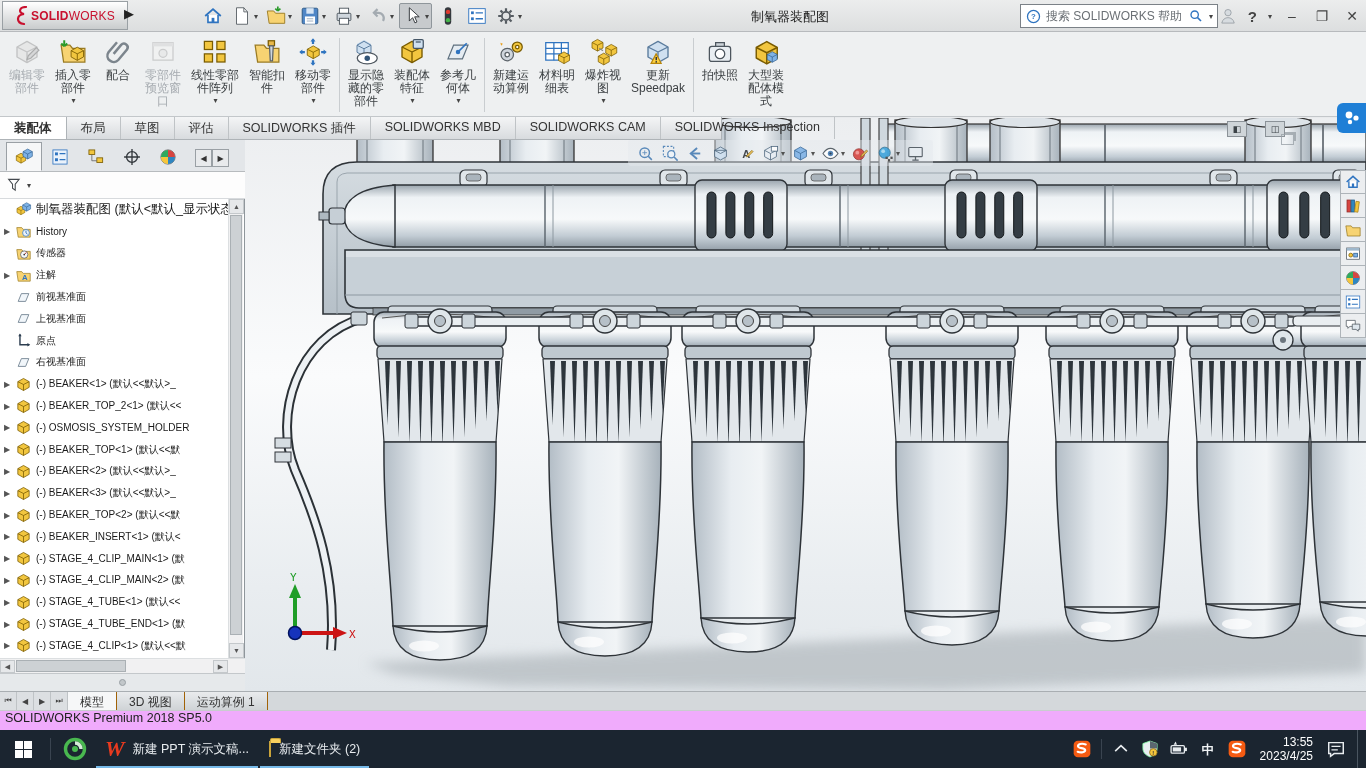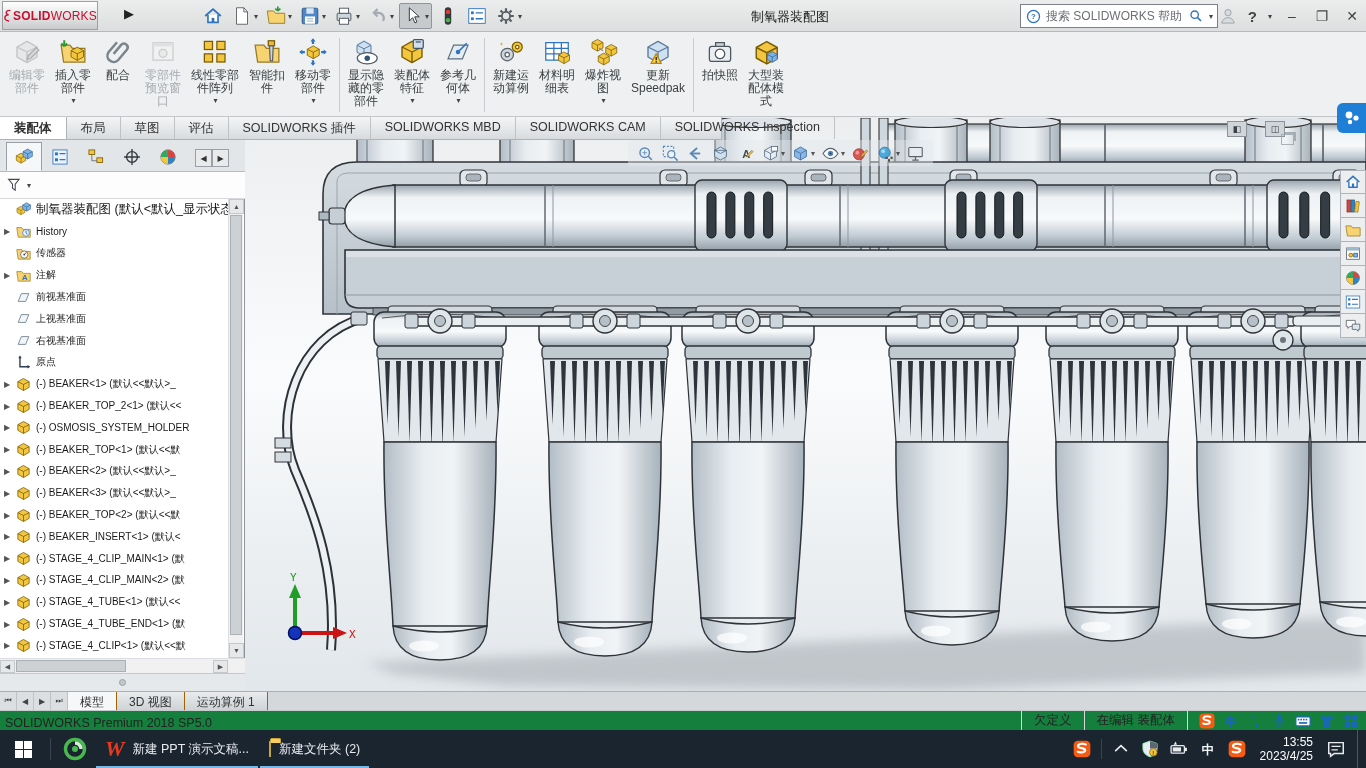--- a/index.html
+++ b/index.html
@@ -4,21 +4,21 @@
 <style>
   * { margin:0; padding:0; box-sizing:border-box; }
   html,body { width:1366px; height:768px; overflow:hidden;
     font-family:"Liberation Sans","DejaVu Sans",sans-serif; font-size:12px; color:#333;
     background:#e8eaec; }
   svg { display:block; }
 
   
   #titlebar { position:absolute; left:0; top:0; width:1366px; height:32px;
     background:linear-gradient(#eceded,#dcdedf); border-bottom:1px solid #b7babd; }
-  #logo-box { position:absolute; left:2px; top:1px; width:96px; height:29px;
+  #logo-box { position:absolute; left:2px; top:1px; width:126px; height:29px;
     background:linear-gradient(#ffffff,#c9cccd); border:1px solid #9aa0a4;
     display:flex; align-items:center; justify-content:center; gap:0; }
   #logo-text { font-size:12px; letter-spacing:.2px; color:#c8102e; white-space:nowrap; }
   #logo-text b { font-weight:bold; }
   #logo-arrow { position:absolute; left:124px; top:6px; font-size:13px; color:#222; }
   #quick-icons { position:absolute; left:200px; top:2px; height:28px; display:flex; align-items:center; gap:3px; }
   .qbtn { display:flex; align-items:center; height:26px; padding:0 2px; border-radius:2px; }
   .qbtn.sel { background:#c7cacd; border:1px solid #8f969b; }
   .caret { font-size:8px; color:#444; margin-left:1px; }
   #doc-title { position:absolute; top:8px; left:620px; width:340px; text-align:center;
@@ -99,22 +99,22 @@
   
   #docband { position:absolute; left:0; top:691px; width:1366px; height:19px; background:#d4d8db;
     border-top:1px solid #a9aeb2; display:flex; align-items:stretch; z-index:6; }
   .dnav { width:17px; display:flex; align-items:center; justify-content:center; font-size:8px;
     color:#444; border-right:1px solid #bfc3c6; background:#dcdfe2; }
   .dtab { padding:2px 12px 0; font-size:12px; color:#333; border-right:1px solid #a16207;
     background:linear-gradient(#e9ebed,#cfd3d6); white-space:nowrap; }
   .dtab.active { background:#f6f7f8; }
 
   
-  #statusbar { position:absolute; left:0; top:710px; width:1366px; height:20px; background:#15803d;
-    border-top:1px solid #c9cccf; display:flex; align-items:flex-end; font-size:12.5px; color:#222; z-index:6; }
+  #statusbar { position:absolute; left:0; top:710px; width:1366px; height:20px; background:#f0abfc;
+    border-top:1px solid #c9cccf; display:flex; align-items:flex-start; font-size:12.5px; color:#222; z-index:6; }
   #status-left { padding-left:5px; }
   #status-right { margin-left:auto; display:flex; align-items:center; height:100%;margin-top:28px; }
   .st-cell { padding:0 12px; border-left:1px solid #d4d7da; height:100%; display:flex; align-items:center; }
   #ime-strip { display:flex; align-items:center; gap:6px; padding:0 6px 0 10px; border-left:1px solid #d4d7da; height:100%; }
 
   
   #taskbar { position:absolute; left:0; top:730px; width:1366px; height:38px; background:#1b2530;
     display:flex; align-items:stretch; z-index:10; }
   #start-btn { width:46px; display:flex; align-items:center; justify-content:center; }
   .tb-sep { width:1px; background:#3a4450; margin:8px 4px; }
@@ -1092,34 +1092,34 @@
           <svg width="17" height="17" viewBox="0 0 24 24">
             <path d="M4.5 17.5 9 6.5h10.5L15 17.5Z" fill="#e4edf5" fill-opacity=".5" stroke="#6b7d8d" stroke-width="1.2"></path>
           </svg>
         </span>
      <span class="tlabel">上视基准面</span>
       </div>
       <div class="trow">
      <span class="exp"></span>
      <span class="ticon">
           <svg width="17" height="17" viewBox="0 0 24 24">
-            <path d="M4.5 17.5 9 6.5h10.5L15 17.5Z" fill="#e4edf5" fill-opacity=".5" stroke="#6b7d8d" stroke-width="1.2"></path>
-          </svg>
-        </span>
-     <span class="tlabel">右视基准面</span>
-      </div>
-      <div class="trow">
-     <span class="exp"></span>
-     <span class="ticon">
-          <svg width="17" height="17" viewBox="0 0 24 24">
             <path d="M7 3.5V18h13" fill="none" stroke="#2c3e50" stroke-width="2"></path>
             <path d="M7 2l-2.4 4h4.8ZM21.5 18l-4-2.4v4.8Z" fill="#2c3e50"></path>
           </svg>
         </span>
      <span class="tlabel">原点</span>
+      </div>
+      <div class="trow">
+     <span class="exp"></span>
+     <span class="ticon">
+          <svg width="17" height="17" viewBox="0 0 24 24">
+            <path d="M4.5 17.5 9 6.5h10.5L15 17.5Z" fill="#e4edf5" fill-opacity=".5" stroke="#6b7d8d" stroke-width="1.2"></path>
+          </svg>
+        </span>
+     <span class="tlabel">右视基准面</span>
       </div>
       <div class="trow">
      <span class="exp">▶</span>
      <span class="ticon">
           <svg width="17" height="17" viewBox="0 0 24 24">
             <g stroke="#7a5c00" stroke-width="1.1" stroke-linejoin="round">
               <path d="M4 8 12 3.5 20 8v8l-8 4.5L4 16Z" fill="#f2c63f"></path>
               <path d="M4 8l8 4 8-4M12 12v8.5" fill="none"></path>
             </g>
           </svg>

